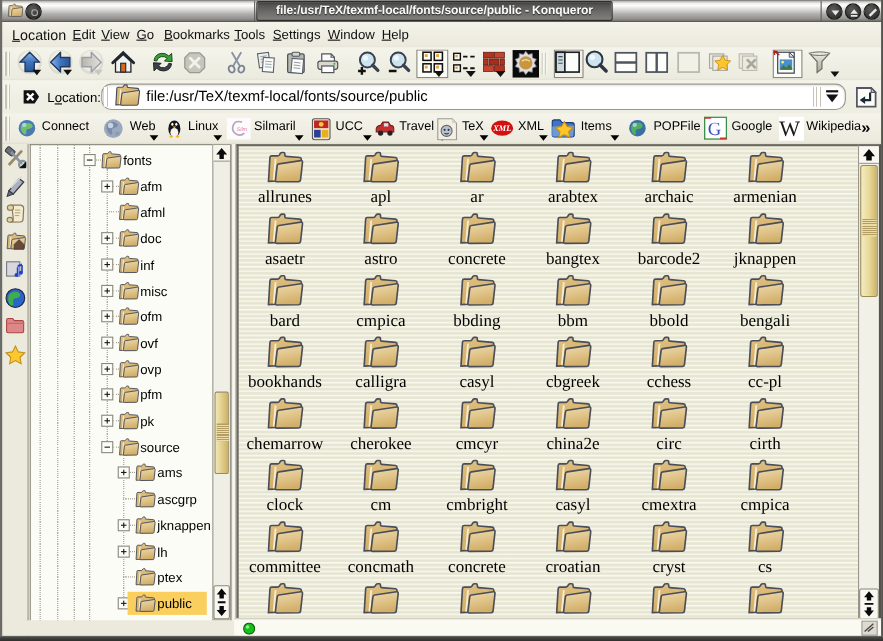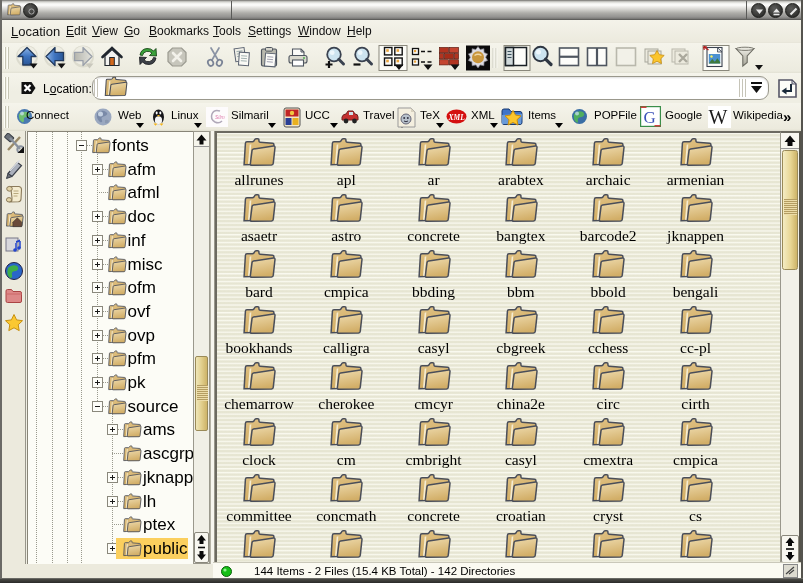--- a/index.html
+++ b/index.html
@@ -20,37 +20,38 @@
 #splitter{left:210px;top:131px;width:5px;height:447px;background:#f7f6ee;border-left:1px solid #b5b3a5;border-right:1px solid #9a988c}
 #iconview{left:215px;top:131px;width:565px;height:431px;border-left:2px solid #6c6a60;border-top:2px solid #6c6a60;background:repeating-linear-gradient(180deg,#fafaf0 0px,#f2f1e4 1px,#e7e6d3 1.6px,#e6e5d2 2.9px,#f3f2e6 3.9px)}
 #mainscroll{left:780px;top:131px;width:21px;height:431px;background:#f2f1e8;border-top:2px solid #6c6a60;border-left:1px solid #9a988c;border-right:2px solid #55534b}
 #statusbar{left:213px;top:562px;width:588px;height:16px;background:#fbfaf2;border-top:1px solid #cac8ba;font-size:12px}
 #borderL{left:0;top:0;width:2px;height:583px;background:#6b6a66}
 #borderR{left:801px;top:0;width:2px;height:583px;background:#55544f}
 #borderB{left:0;top:578px;width:803px;height:5px;background:linear-gradient(180deg,#8a8a84 0,#4a4a46 1px,#3a3a37 3px,#2b2b29 5px)}
 #bottomfill{left:2px;top:564px;width:211px;height:14px;background:#eceadd}
 .ilabel{position:absolute;width:88px;text-align:center;font-family:"Liberation Serif",serif;font-size:15.5px;color:#000}
 .ifold{position:absolute;width:40px;height:33px}
-.trow{position:absolute;font-size:17px;color:#000;height:24px;line-height:24px}
+.trow{position:absolute;font-size:12px;color:#000;height:24px;line-height:24px}
 .pm{position:absolute;width:11px;height:11px;background:#fdfdf8;border:1px solid #8a887c}.ph{position:absolute;left:2px;top:4px;width:5px;height:1px;background:#1a1a1a}.pv{position:absolute;left:4px;top:2px;width:1px;height:5px;background:#1a1a1a}
 .dotv{position:absolute;width:1px;background-image:repeating-linear-gradient(180deg,#9a9a8e 0 1px,transparent 1px 2px)}
 .doth{position:absolute;height:1px;background-image:repeating-linear-gradient(90deg,#9a9a8e 0 1px,transparent 1px 2px)}
 .bmt{position:absolute;top:6px;font-size:11.5px;color:#000}
 .bmtri{position:absolute;top:20px;width:0;height:0;border-left:4.5px solid transparent;border-right:4.5px solid transparent;border-top:5.5px solid #000}
 .sbi{position:absolute;left:2px;width:20px;height:20px}
 </style></head><body>
 <div class="a" id="titlebar">
  <svg class="a" style="left:5px;top:3px" width="17" height="14" viewBox="0 0 36 32">
       <use href="#folder"></use>
     </svg>
  <div class="a tbtn" style="left:23px">
       <svg width="15" height="15">
         <circle cx="7.5" cy="7.5" r="2.6" fill="none" stroke="#aaa" stroke-width="1"></circle>
       </svg>
     </div>
+ <div class="a" id="titleinset">file:/usr/TeX/texmf-local/fonts/source/public - Konqueror</div>
  <div class="a" style="left:746px;top:1px;width:1px;height:18px;background:#5a5a58"></div>
     <div class="a" style="left:231px;top:1px;width:1px;height:18px;background:#5a5a58"></div>
  <div class="a tbtn" style="left:751px">
       <svg width="15" height="15">
         <path d="M4 5.5 h7 l-3.5 4.5 z" fill="#e8e8e8"></path>
       </svg>
     </div>
  <div class="a tbtn" style="left:768px">
       <svg width="15" height="15">
         <path d="M4 8.5 l3.5 -4 l3.5 4 z" fill="#e8e8e8"></path>
@@ -258,41 +259,42 @@
  <div class="a handle" style="left:2px"></div>
  <svg class="a" style="left:18px;top:7px" width="17" height="16" viewBox="0 0 16 16">
       <path d="M1 2 h10 l4 6 l-4 6 h-10 z" fill="#111"></path>
       <path d="M4 5 l6 6 M10 5 l-6 6" stroke="#fff" stroke-width="2.2"></path>
     </svg>
  <span class="a" style="left:41px;top:8.5px;font-size:12px">L<span class="u">o</span>cation:</span>
  <div class="a" style="left:90px;top:3px;width:677px;height:24px;background:#fff;border:1px solid #9a988c;border-radius:9px;box-shadow:inset 0 1px 2px #00000022"></div>
  <svg class="a" style="left:97px;top:3px" width="32" height="23" viewBox="0 0 36 32">
       <use href="#folder"></use>
     </svg>
+ <span class="a" style="left:131px;top:7px;font-size:13.5px">file:/usr/TeX/texmf-local/fonts/source/public</span>
  <div class="a" style="left:737px;top:6px;width:8px;height:18px;background:repeating-linear-gradient(90deg,#c6c4b8 0 1px,#fff 1px 3px)"></div>
     <div class="a" style="left:92px;top:6px;width:6px;height:18px;background:repeating-linear-gradient(90deg,#c6c4b8 0 1px,#fff 1px 3px)"></div>
  <svg class="a" style="left:747px;top:8px" width="16" height="14">
       <rect x="2" y="1" width="11" height="2" fill="#111"></rect>
       <path d="M2 5 h11 l-5.5 7 z" fill="#111"></path>
     </svg>
  <svg class="a" style="left:775px;top:5px" width="21" height="21" viewBox="0 0 21 21">
       <path d="M2 2 h13 l4 4 v13 h-17 z" fill="#fdfdf8" stroke="#556" stroke-width="1.6"></path>
       <path d="M15 2 l4 4 h-4 z" fill="#cdd2d8" stroke="#556"></path>
       <path d="M14 6 v7 h-7" fill="none" stroke="#1a2a3a" stroke-width="2"></path>
       <path d="M9.5 9.5 L4.5 13 L9.5 16.5 z" fill="#1a2a3a"></path>
     </svg>
 </div>
 <div class="a" id="bookbar">
  <div class="a handle" style="left:2px;top:3px"></div>
  <svg class="a" style="left:14px;top:5px" width="17" height="17">
       <circle cx="8.5" cy="8.5" r="7.5" fill="#4a7ab0"></circle>
       <path d="M3 6 q5 -4 10 -1 q2 3 -2 4 q-4 0 -3 3 q0 3 -2 2 q-4 -3 -3 -8" fill="#6fbf6f"></path>
       <circle cx="6" cy="5.5" r="2" fill="#cfe4f4" opacity="0.7"></circle>
     </svg>
-    <span class="bmt" style="left:24px">Connect</span>
+    <span class="bmt" style="left:36px">Connect</span>
  <svg class="a" style="left:92px;top:5px" width="18" height="18">
       <circle cx="9" cy="9" r="8.5" fill="#9aa8c0"></circle>
       <path d="M3 5 q5 -4 9 -1 q3 2 -1 4 q-5 1 -3 4 q1 3 -2 2 q-4 -3 -3 -9" fill="#7a8aa8"></path>
       <circle cx="6.5" cy="6" r="2.5" fill="#d8e4f0" opacity="0.8"></circle>
       <path d="M11 12 q3 -1 4 1 q-1 3 -4 2 z" fill="#8a98b0"></path>
     </svg>
     <span class="bmt" style="left:116px">Web</span>
     <span class="bmtri" style="left:134px"></span>
  <svg class="a" style="left:148px;top:4px" width="17" height="19">
       <ellipse cx="8.5" cy="10" rx="5.5" ry="7.5" fill="#16161a"></ellipse>
@@ -786,21 +788,20 @@
         <path d="M4 13 h8" stroke="#0a0a0a" stroke-width="1.6"></path>
         <path d="M8 24.5 L12.5 19 H10 V16 H6 V19 H3.5 Z" fill="#0a0a0a"></path>
       </svg></div>
   </div>
 <div class="a" id="bottomfill"></div>
 <div class="a" id="statusbar">
  <svg class="a" style="left:8px;top:3px" width="11" height="11">
       <circle cx="5.5" cy="5.5" r="5" fill="#16c016" stroke="#0a600a"></circle>
       <circle cx="4" cy="4" r="1.6" fill="#90f090"></circle>
     </svg>
- <span class="a" style="left:41px;top:2px;font-size:11.5px">144 Items - 2 Files (15.4 KB Total) - 142 Directories</span>
  <svg class="a" style="left:570px;top:1px" width="15" height="14">
       <rect x="0.5" y="0.5" width="14" height="13" fill="#dddbd0" stroke="#888"></rect>
       <path d="M3 10 L11 3 M6 10 L11 6" stroke="#444" stroke-width="1.2"></path>
     </svg>
 </div>
 <div class="a" id="borderL"></div>
 <div class="a" id="borderR"></div>
 <div class="a" id="borderB"></div>
 <svg width="0" height="0" style="position:absolute">
 <defs>

